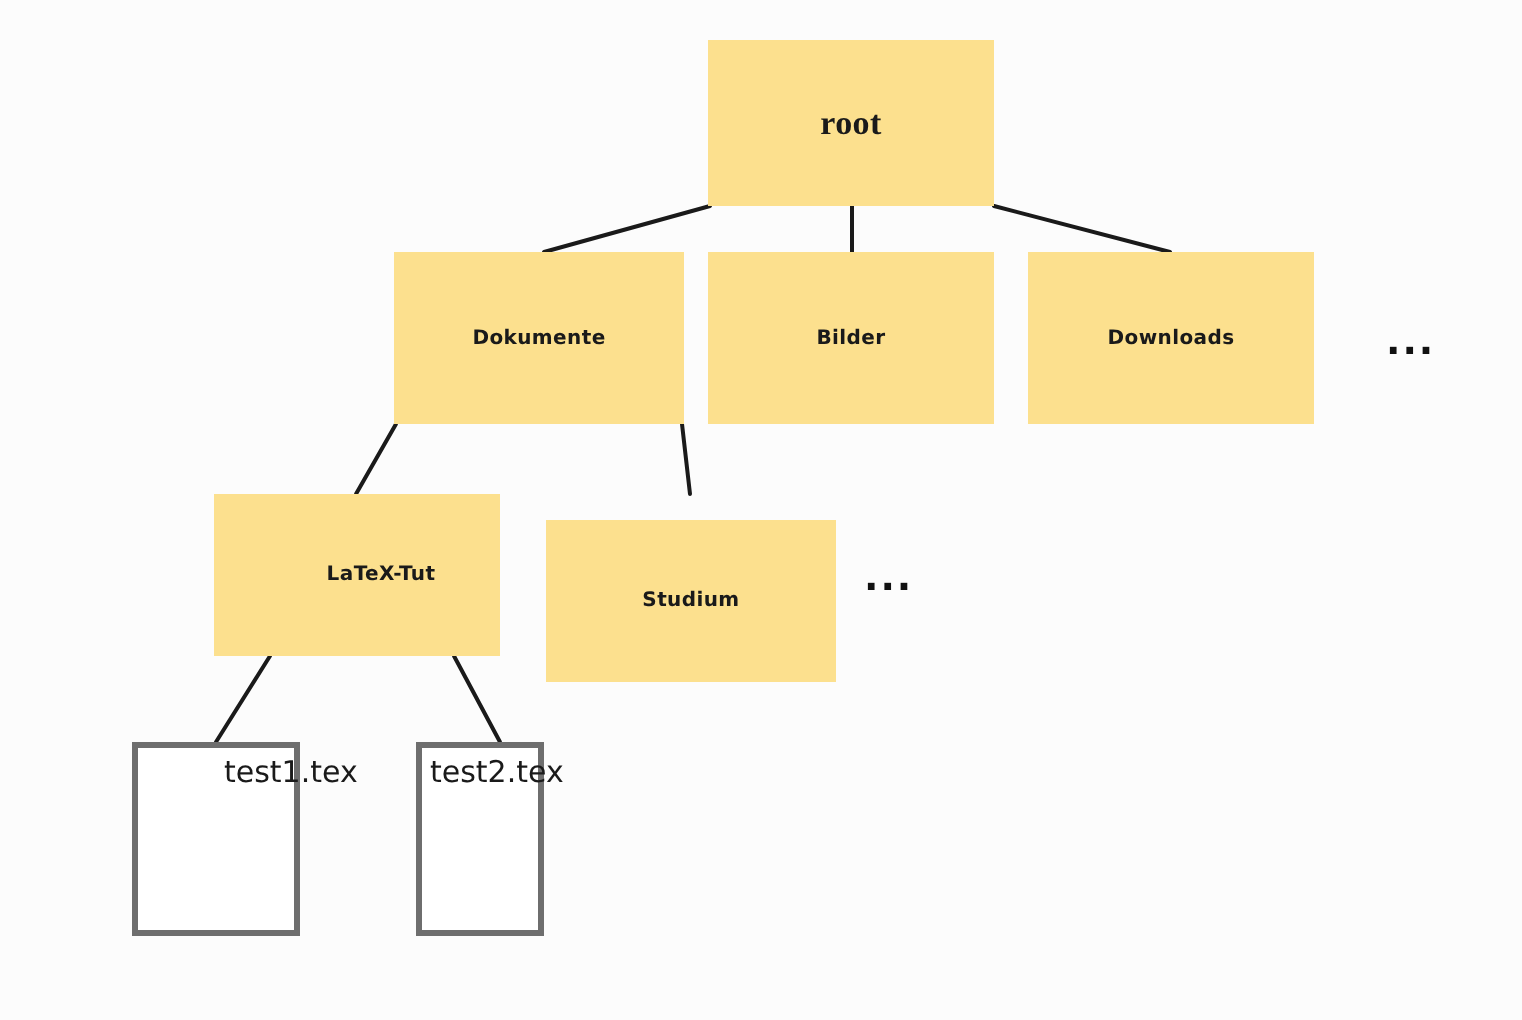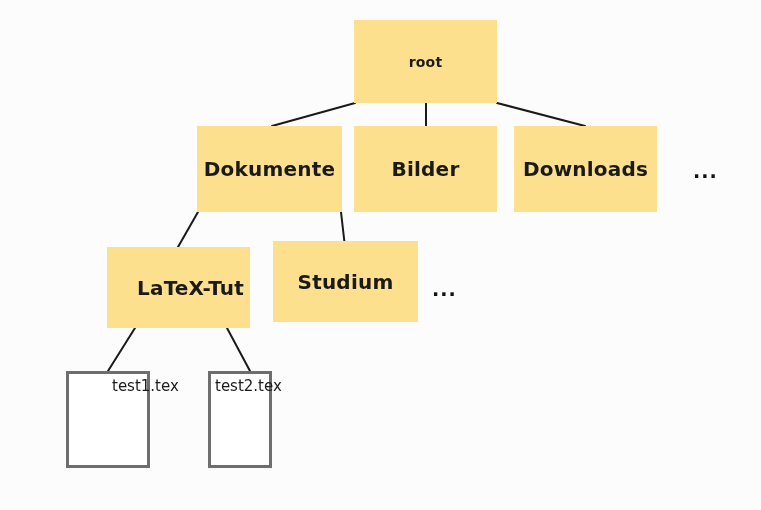--- a/index.html
+++ b/index.html
@@ -30,25 +30,26 @@
     position: absolute;
     box-sizing: border-box;
   }
   .folder {
     background: #fce08e;
     display: flex;
     align-items: center;
     justify-content: center;
     color: #1a1a1a;
     font-weight: bold;
-    font-size: 20px;
+    font-size: 10px;
     letter-spacing: 0.2px;
   }
   .folder.root {
-    font-size: 14px;
+    font-size: 17px;
+    font-family: Liberation Serif, serif;
   }
   .file {
     background: #ffffff;
     border: 3px solid #6e6e6e;
     color: #1a1a1a;
     font-weight: normal;
     font-size: 15px;
     padding: 4px 3px 0 4px;
     text-align: left;
     line-height: 1.15;
@@ -83,21 +84,21 @@
   <div class="node folder root" style="left: 354px; top: 20px; width: 143px; height: 83px;">root</div>
 
   <div class="node folder" style="left: 197px; top: 126px; width: 145px; height: 86px;">Dokumente</div>
 
   <div class="node folder" style="left: 354px; top: 126px; width: 143px; height: 86px;">Bilder</div>
 
   <div class="node folder" style="left: 514px; top: 126px; width: 143px; height: 86px;">Downloads</div>
 
   <div class="node folder" style="left: 107px; top: 247px; width: 143px; height: 81px; padding-left: 24px;">LaTeX-Tut</div>
 
-  <div class="node folder" style="left: 273px; top: 241px; width: 145px; height: 81px;">Studium</div>
+  <div class="node folder" style="left: 273px; top: 260px; width: 145px; height: 81px;">Studium</div>
 
   <div class="node file" style="left: 66px; top: 371px; width: 84px; height: 97px; padding-left: 43px;">test1.tex</div>
 
   <div class="node file" style="left: 208px; top: 371px; width: 64px; height: 97px;">test2.tex</div>
 
   <div class="ellipsis" style="left: 693px; top: 162px;">...</div>
 
   <div class="ellipsis" style="left: 432px; top: 280px;">...</div>
 
 </div>

